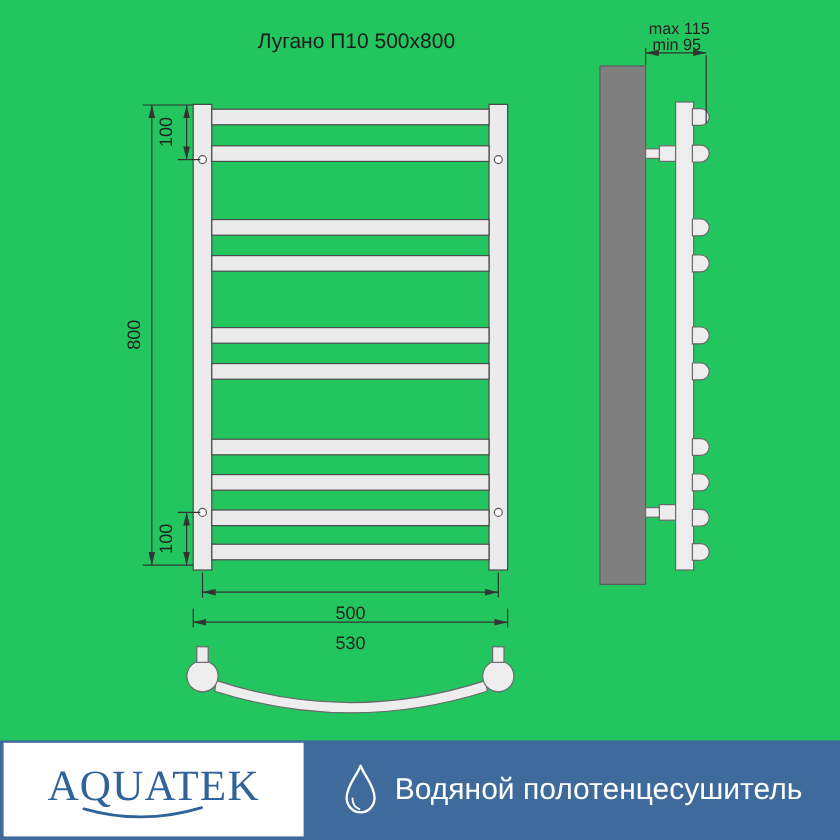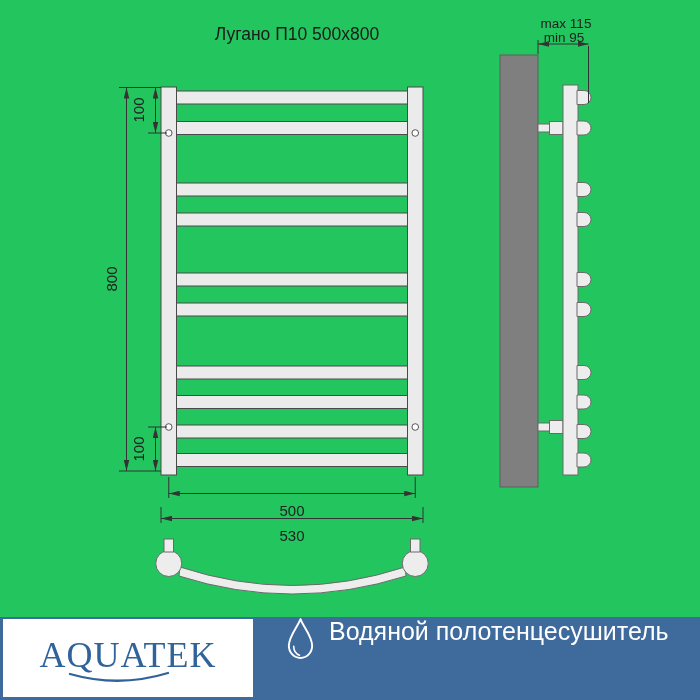--- a/index.html
+++ b/index.html
@@ -16,21 +16,21 @@
   .hole{fill:#fff;stroke:#555;stroke-width:1;}
 
   .footer{position:absolute;left:0;top:617px;width:700px;height:83px;background:#3e6a9c;}
   .brand-box{position:absolute;left:3px;top:2px;width:250px;height:78px;background:#ffffff;}
   .brand{position:absolute;left:0;top:0;width:100%;height:100%;
          display:flex;align-items:center;justify-content:center;
          font-family:"Liberation Serif",serif;font-size:36px;letter-spacing:1px;
          color:#2f639a;padding-bottom:6px;box-sizing:border-box;}
   .wave{position:absolute;left:64px;top:51px;}
   .product{position:absolute;left:253px;top:0;right:0;height:100%;
-           display:flex;align-items:flex-start;}
+           display:flex;align-items:center;}
   .drop{margin-left:31px;flex:0 0 auto;}
   .product-label{color:#ffffff;font-size:25px;margin-left:12px;white-space:nowrap;}
 </style>
 </head>
 <body>
 
 <div class="page">
 
   <svg class="drawing" width="700" height="617" viewBox="0 0 700 617">
     <defs>

